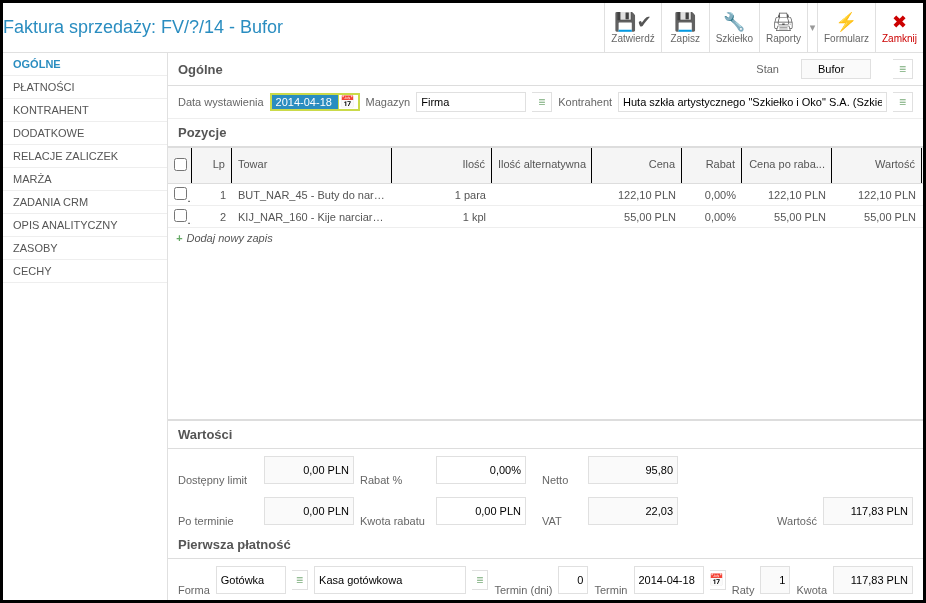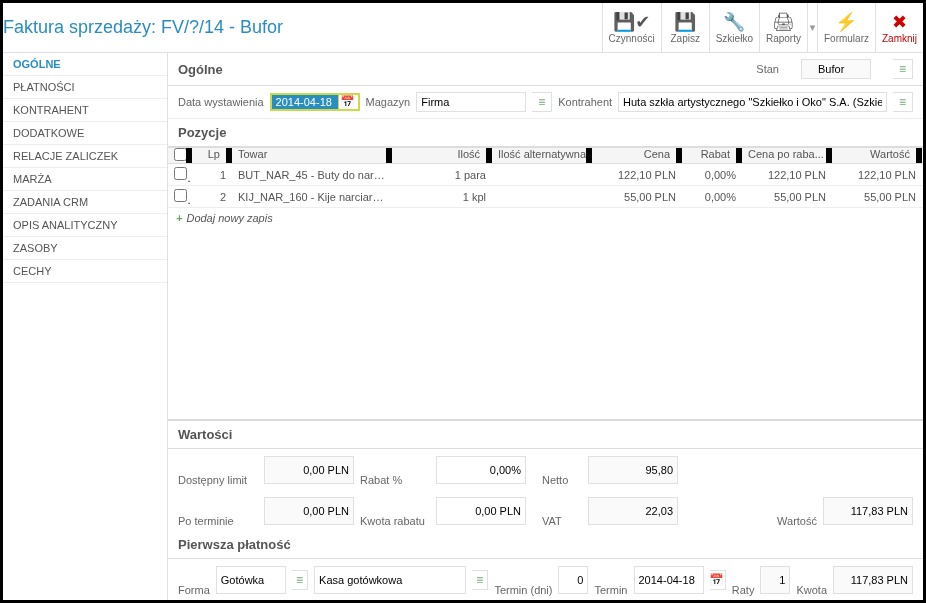--- a/index.html
+++ b/index.html
@@ -33,42 +33,42 @@
 .date-wrap { display:flex; border:2px solid #cada4a; }
 .date-wrap input { border:none; background:#2a8dc0; color:#fff; padding:1px 4px; width:66px; font-size:11px; }
 .date-wrap .cal { width:20px; background:#fff; border-left:1px solid #cada4a; display:flex; align-items:center; justify-content:center; color:#c99; font-size:12px;}
 .inp { border:1px solid #e0e0e0; height:20px; padding:0 4px; font-size:11px; }
 .inp-icon { width:20px; height:20px; border:1px solid #e0e0e0; border-left:none; display:flex; align-items:center; justify-content:center; color:#7a7; font-size:12px; }
 
 
 .pozycje { flex:1; display:flex; flex-direction: row; border-bottom:1px solid #ddd;}
 .tbl-wrap { flex:1; display:flex; flex-direction:column;}
 .tbl-head { display:flex; background:#f5f5f5; border-top:1px solid #ddd; border-bottom:1px solid #ddd; font-size:11px; color:#555;}
-.tbl-head > div { padding:0 6px; border-right:6px solid #000000; overflow:hidden; white-space:nowrap;}
+.tbl-head > div { padding:10px 6px; border-right:1px solid #000000; overflow:hidden; white-space:nowrap;}
 .tbl-row { display:flex; border-bottom:1px solid #eee; font-size:11px; color:#555; height:22px; align-items:center;}
 .tbl-row > div { padding:2px 6px; overflow:hidden; white-space:nowrap; text-overflow:ellipsis;}
 .c-chk{width:24px;text-align:center;} .c-lp{width:40px;text-align:right;} .c-towar{width:160px;} .c-ilosc{width:100px;text-align:right;} .c-alt{width:100px;} .c-cena{width:90px;text-align:right;} .c-rabat{width:60px;text-align:right;} .c-cenapo{width:90px;text-align:right;} .c-wartosc{width:90px;text-align:right;} .c-vat{width:50px;}
 .add-row{padding:4px 8px; color:#555; font-style:italic; font-size:11px; cursor:pointer;}
 .add-row .plus{color:#6a6; font-weight:bold; margin-right:4px;}
 
 
 .bottom{border-top:1px solid #ddd;}
 .brow{display:flex; align-items:center; padding:4px 10px; gap:6px; font-size:11px;}
 .binp{border:1px solid #e0e0e0; height:28px; padding:0 4px; font-size:11px; text-align:right; background:#fafafa;}
 .brow .lbl2{color:#666; white-space:nowrap;margin-top:21px;}
 </style>
 </head>
 <body>
 
 <div class="header">
   <div class="title">Faktura sprzedaży: FV/?/14 - Bufor</div>
   <div class="toolbar">
     <div class="tool-btn">
         <span class="ico">💾✔</span>
-        <span>Czynności</span>
+        <span>Zatwierdź</span>
       </div>
     <div class="tool-btn">
         <span class="ico">💾</span>
         <span>Zapisz</span>
       </div>
     <div class="tool-btn">
         <span class="ico">🔧</span>
         <span>Szkiełko</span>
       </div>
     <div class="tool-btn">

